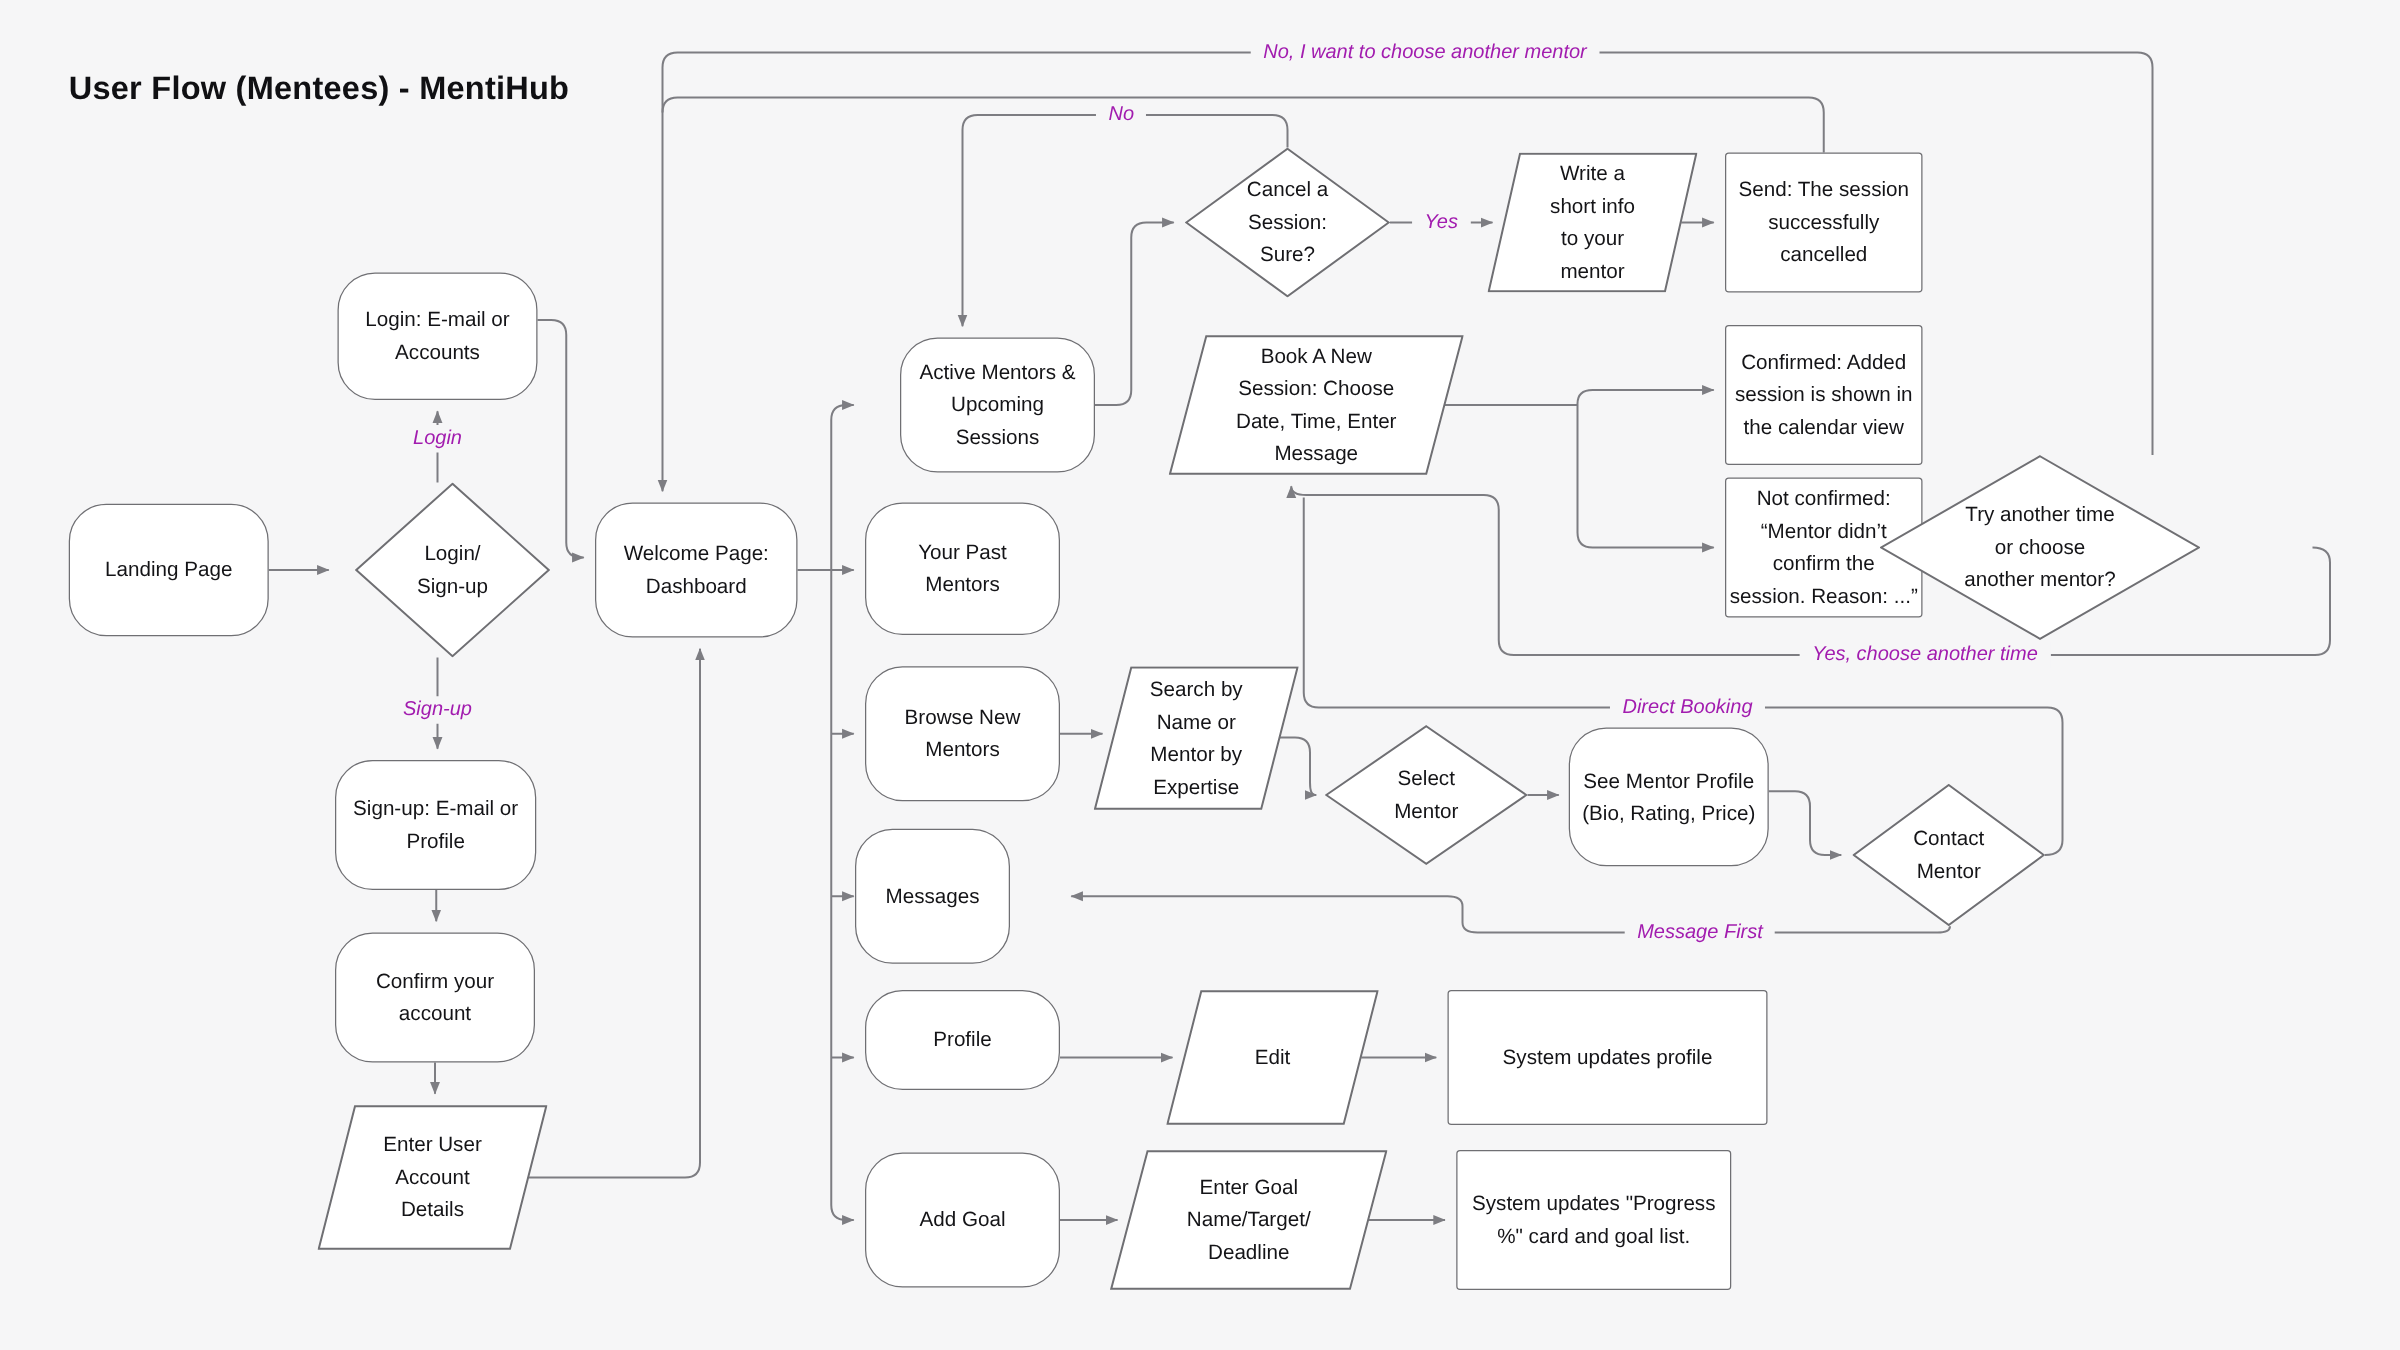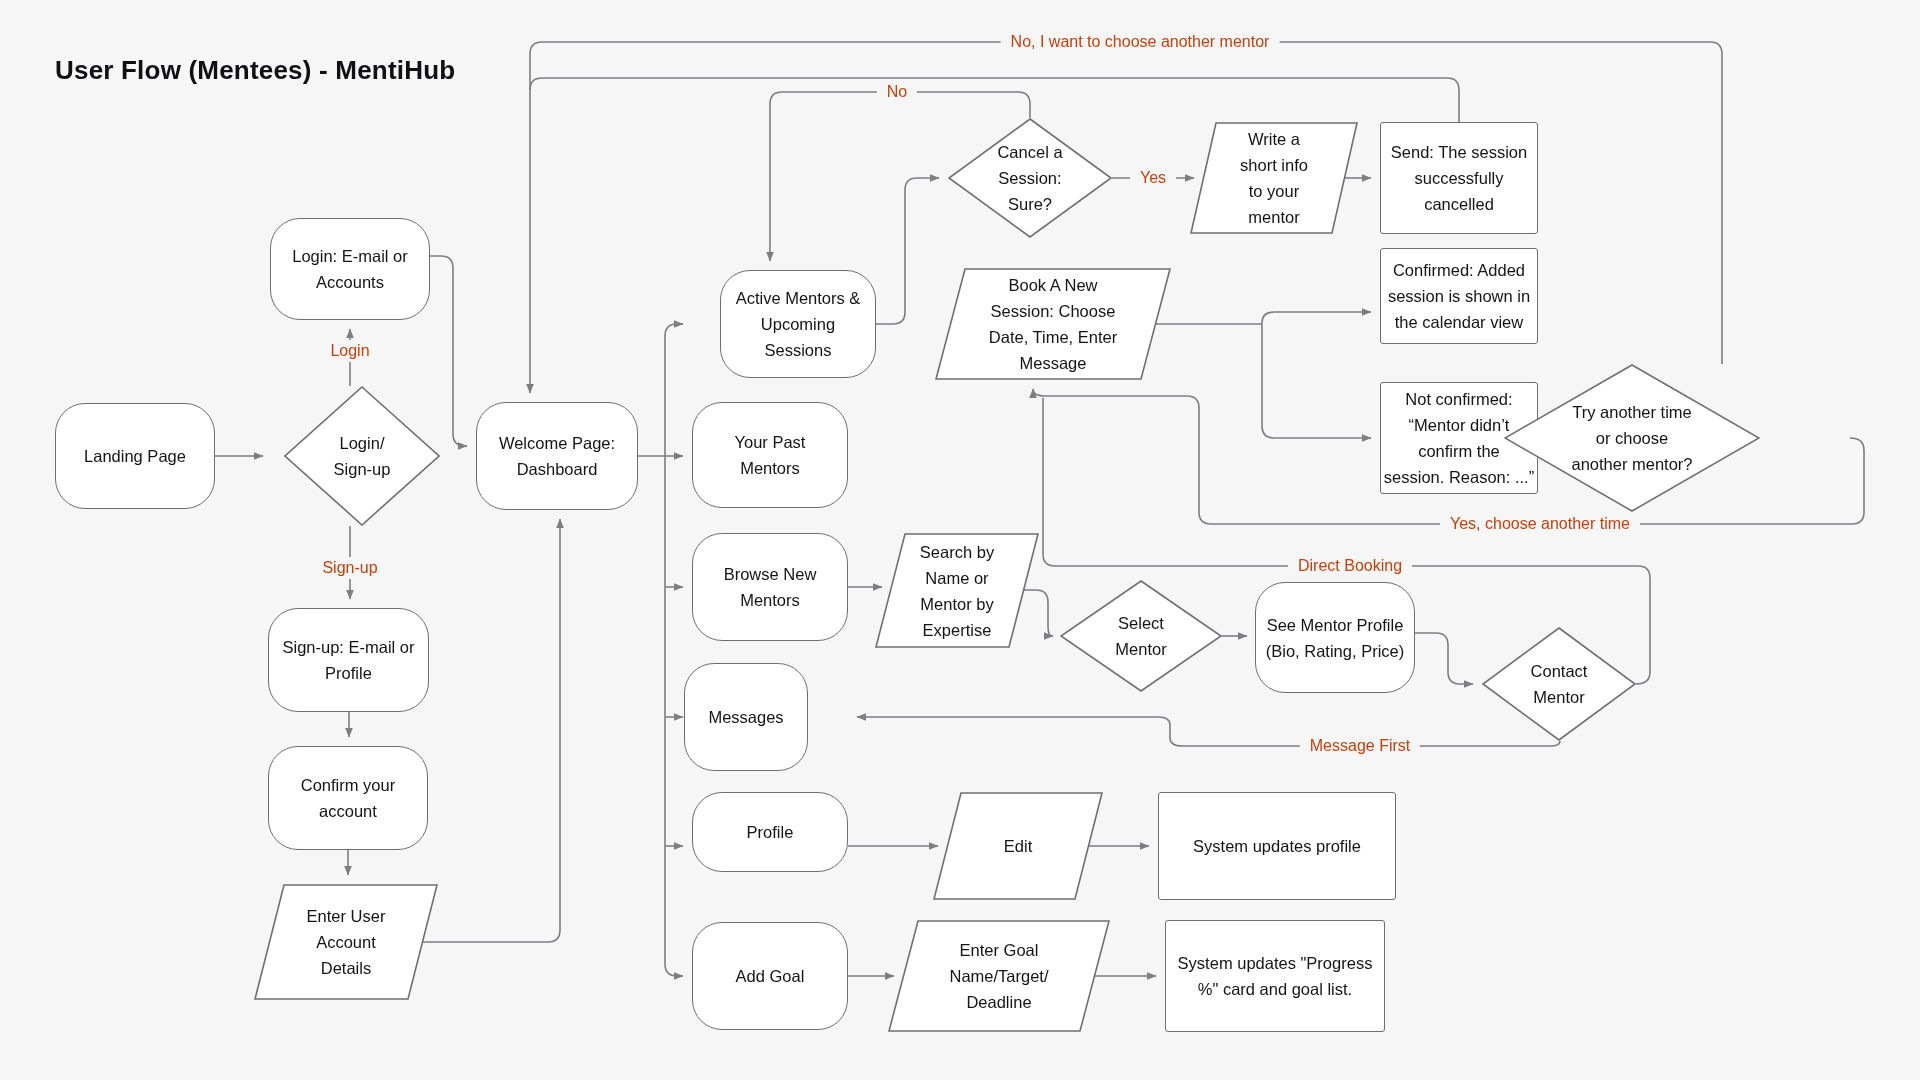--- a/index.html
+++ b/index.html
@@ -24,21 +24,21 @@
     position:relative;z-index:2;text-align:center;white-space:pre;
     font-size:16.5px;line-height:26px;color:var(--text);
   }
   .rounded{background:var(--node-fill);border:1.6px solid var(--stroke);border-radius:30px;}
   .rect{background:var(--node-fill);border:1.6px solid var(--stroke);border-radius:3px;}
   .shape svg{position:absolute;inset:0;width:100%;height:100%;z-index:1;}
   .shape svg polygon{fill:var(--node-fill);stroke:var(--stroke);stroke-width:1.6;}
   .edge-label{
     position:absolute;transform:translate(-50%,-50%);
     background:var(--bg);padding:0 10px;font-size:16px;line-height:22px;
-    white-space:nowrap;color:#c2410c;z-index:3;
+    white-space:nowrap;color:#a21caf;z-index:3;font-style:italic;
   }
 </style>
 </head>
 <body>
 
 <div class="canvas">
 
   <svg class="edges">
     <defs>
       <marker id="arr" viewBox="0 0 10 10" refX="8.5" refY="5" markerWidth="11" markerHeight="11" markerUnits="userSpaceOnUse" orient="auto-start-reverse">
@@ -127,32 +127,32 @@
   <div class="node rounded" style="left:1255px;top:582px;width:160px;height:111px">
       <div class="lbl">See Mentor Profile
 (Bio, Rating, Price)</div>
     </div>
 
   <div class="node rect" style="left:1380px;top:122px;width:158px;height:112px">
       <div class="lbl">Send: The session
 successfully
 cancelled</div>
     </div>
-  <div class="node rect" style="left:1380px;top:248px;width:158px;height:96px">
+  <div class="node rect" style="left:1380px;top:260px;width:158px;height:112px">
       <div class="lbl">Confirmed: Added
 session is shown in
 the calendar view</div>
     </div>
   <div class="node rect" style="left:1380px;top:382px;width:158px;height:112px">
       <div class="lbl">Not confirmed:
 “Mentor didn’t
 confirm the
 session. Reason: ...”</div>
     </div>
-  <div class="node rect" style="left:1158px;top:792px;width:238px;height:108px">
+  <div class="node rect" style="left:1158px;top:792px;width:256px;height:108px">
       <div class="lbl">System updates profile</div>
     </div>
   <div class="node rect" style="left:1165px;top:920px;width:220px;height:112px">
       <div class="lbl">System updates "Progress
 %" card and goal list.</div>
     </div>
 
   <div class="node shape" style="left:284px;top:386px;width:156px;height:140px">
     <svg viewBox="0 0 156 140">
         <polygon points="78,1 155,70 78,139 1,70"></polygon>

